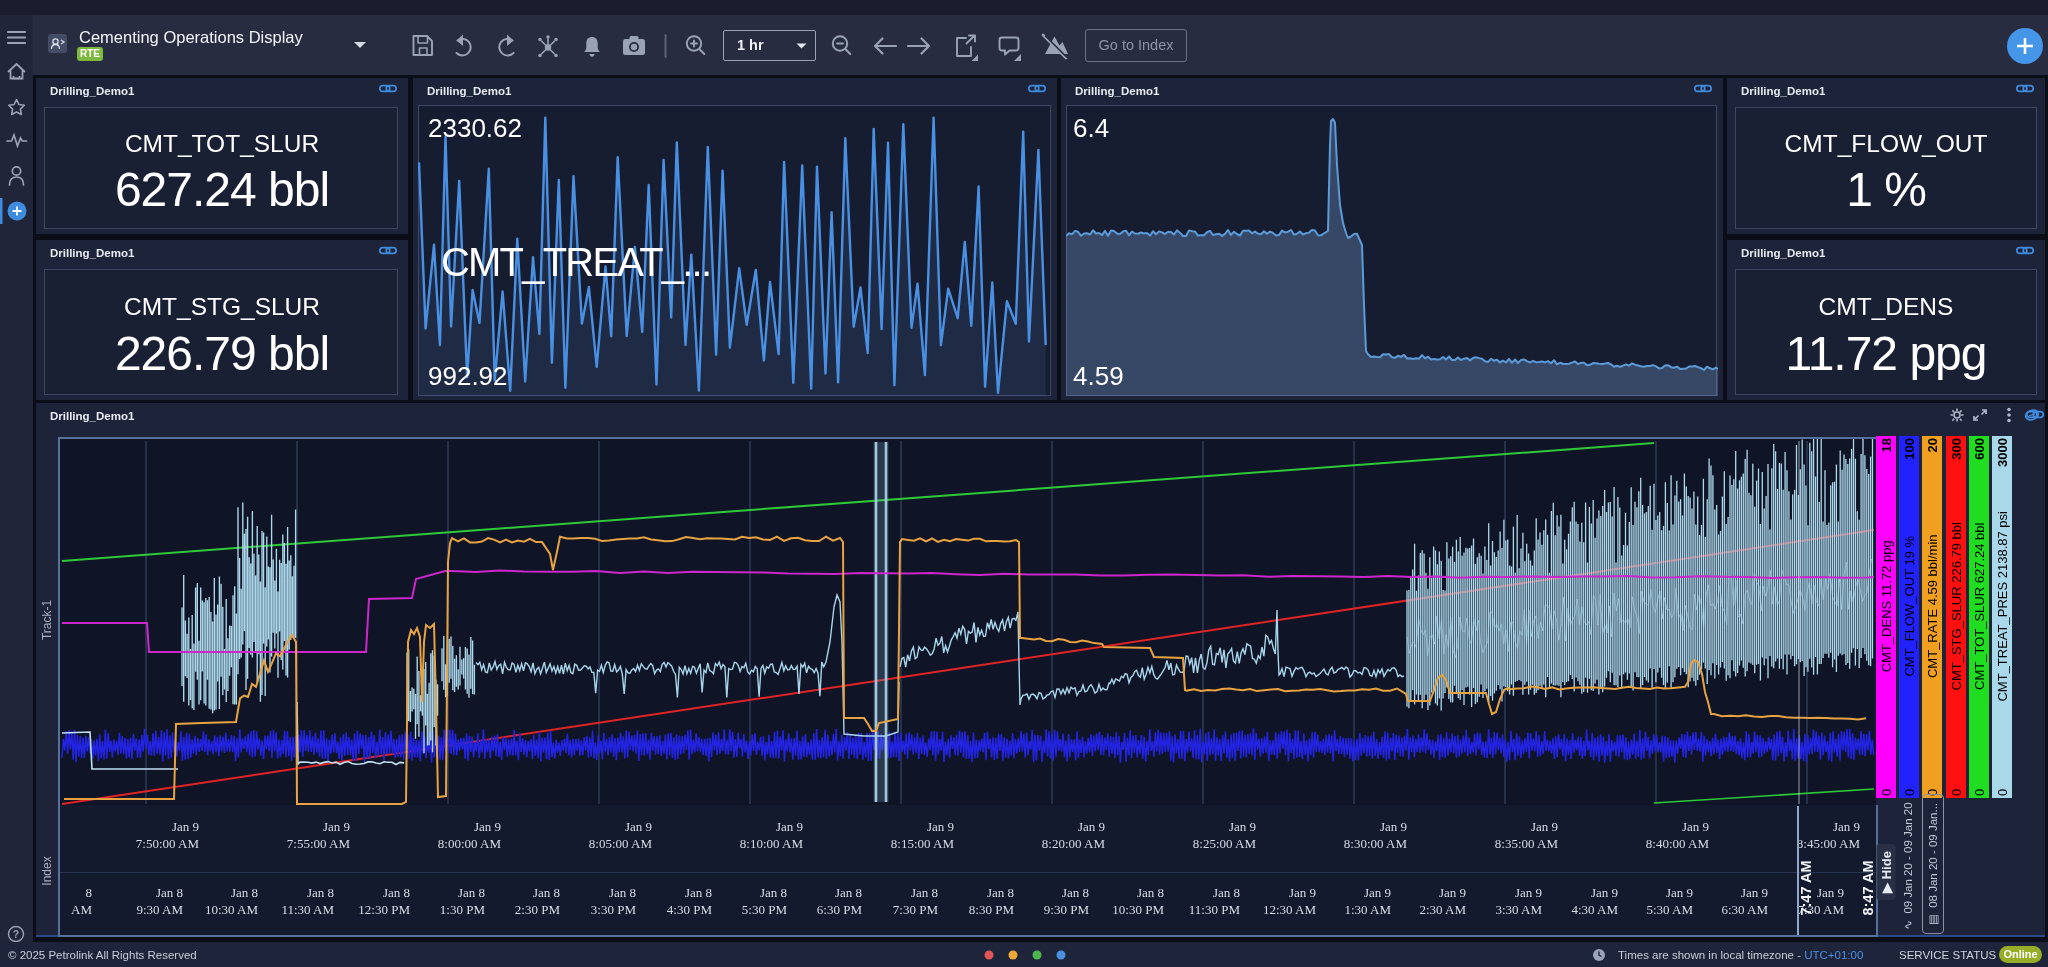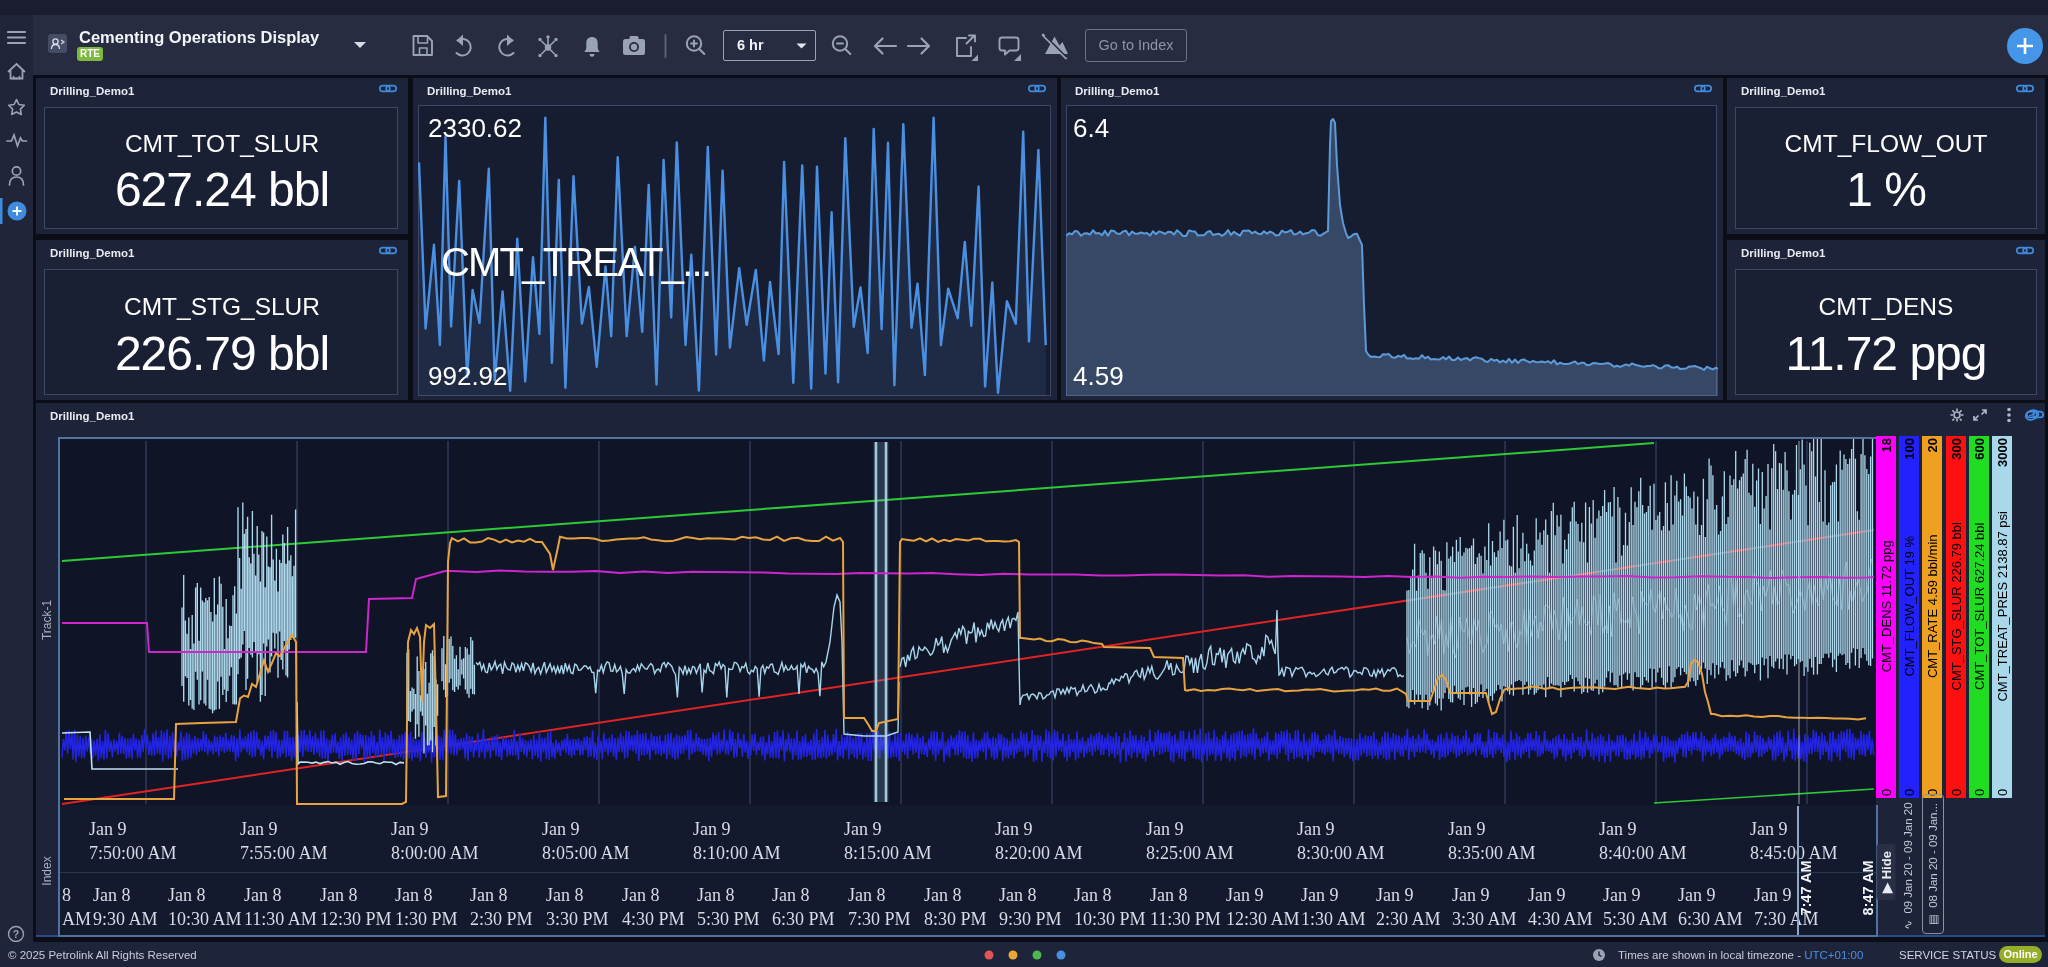--- a/index.html
+++ b/index.html
@@ -10,21 +10,21 @@
   #toolbar { left:33px; top:15px; width:2015px; height:60px; background:#272c41; }
   #sidebar { left:0; top:15px; width:33px; height:927px; background:#20253a; }
   .card { background:#1d2338; }
   .chead { position:absolute; left:0; top:0; right:0; height:27px; }
   .chead .t { position:absolute; left:14px; top:7px; font-size:11.5px; font-weight:bold; color:#e8ebf2; }
   .panel { position:absolute; background:#1a2033; border:1px solid #3d4663; }
   .vlabel { position:absolute; left:0; right:0; text-align:center; color:#fff; font-size:24.5px; }
   .vvalue { position:absolute; left:0; right:0; text-align:center; color:#fff; font-size:48px; letter-spacing:-1px; }
   .ov { position:absolute; color:#fff; }
   .rot { position:absolute; transform:translate(-50%,-50%) rotate(-90deg); white-space:nowrap; }
-  .axl { font-family:"Liberation Serif", serif; color:#d8dce6; font-size:18px; text-align:left; line-height:1.32; }
+  .axl { font-family:"Liberation Serif", serif; color:#d8dce6; font-size:13px; text-align:right; line-height:1.32; }
   .bar { position:absolute; top:436px; height:362px; width:20px; }
   .bartxt { position:absolute; display:flex; justify-content:space-between; align-items:center;
     color:#000; font-size:13px; font-weight:500; transform:translate(-50%,-50%) rotate(-90deg); height:20px; }
   .bartxt .nm { position:absolute; left:53%; transform:translateX(-50%); white-space:nowrap; }
 </style>
 </head>
 <body>
 <div class="abs" id="topstrip"></div>
 <div class="abs" id="toolbar"></div>
 <div class="abs" id="sidebar"></div>
@@ -45,21 +45,21 @@
   <circle cx="17" cy="196" r="9.5" fill="#3f8cdf"></circle>
   <path d="M12.5 196 h9 M17 191.5 v9" stroke="#fff" stroke-width="1.8"></path>
 </svg>
 
 <div class="abs" style="left:48px;top:34px;width:19px;height:19px;background:#454d66;border-radius:3px"></div>
 <svg class="abs" style="left:48px;top:34px" width="19" height="19" viewBox="0 0 19 19">
   <circle cx="7.5" cy="7.5" r="2.6" fill="none" stroke="#d7dbe6" stroke-width="1.3"></circle>
   <path d="M3.5 15 c0-3 2-4.5 4-4.5 c2 0 4 1.5 4 4.5" fill="none" stroke="#d7dbe6" stroke-width="1.3"></path>
   <path d="M13 6 l3 2 -3 2" fill="none" stroke="#d7dbe6" stroke-width="1.2"></path>
 </svg>
-<div class="abs" style="left:79px;top:28px;font-size:16.5px;font-weight:bold;color:#f2f4f8">Cementing Operations Display</div>
+<div class="abs" style="left:79px;top:28px;font-size:16.5px;font-weight:normal;color:#f2f4f8">Cementing Operations Display</div>
 <div class="abs" style="left:77px;top:47px;width:26px;height:14px;background:#7cb93e;border-radius:3px;color:#fff;font-size:10px;font-weight:bold;text-align:center;line-height:14px">RTE</div>
 <svg class="abs" style="left:352px;top:40px" width="16" height="10" viewBox="0 0 16 10">
     <path d="M2 2 l6 6 6-6 z" fill="#d7dbe6"></path>
   </svg>
 
 <svg class="abs" style="left:400px;top:25px" width="800" height="42" viewBox="0 0 800 42">
 <g stroke="#9aa3b5" stroke-width="1.9" fill="none" stroke-linejoin="round" stroke-linecap="round">
   <path d="M13.5 11 h13.5 l5 5 v14 h-18.5 z"></path>
   <path d="M18 11 v7 h9.5 v-7 M19.5 30 v-7 h7.5 v7" stroke-width="1.6"></path>
   <path d="M57.5 15.5 a8.3 8.3 0 1 1 -1 12.5" stroke-width="2"></path>
@@ -104,21 +104,21 @@
     <path d="M621 29 l0 7 -7 0 z" fill="#9aa3b5" stroke="none"></path>
   </g>
   <g>
     <path d="M645 29 l9.5 -17.5 5 9 3 -3.5 5.5 12 z" fill="#9aa3b5" stroke="none"></path>
     <path d="M643 10 l23 23" stroke="#9aa3b5" stroke-width="2.6"></path>
     <path d="M645.5 11 l21 21" stroke="#272c41" stroke-width="1.6"></path>
   </g>
 </g>
 </svg>
 <div class="abs" style="left:723px;top:30px;width:93px;height:31px;border:1px solid #9aa2b8;border-radius:2px"></div>
-<div class="abs" style="left:737px;top:37px;font-size:14.5px;font-weight:bold;color:#f0f2f7">6 hr</div>
+<div class="abs" style="left:737px;top:37px;font-size:14.5px;font-weight:bold;color:#f0f2f7">1 hr</div>
 <svg class="abs" style="left:795px;top:42px" width="13" height="9" viewBox="0 0 13 9">
     <path d="M1.5 1.5 l5 5 5-5 z" fill="#e4e7ef"></path>
   </svg>
 <div class="abs" style="left:1085px;top:29px;width:102px;height:33px;border:1px solid #6b7288;border-radius:3px;color:#8d94a8;font-size:14.5px;text-align:center;line-height:31px">Go to Index</div>
 <div class="abs" style="left:2007px;top:28px;width:36px;height:36px;border-radius:50%;background:#4596e8"></div>
 <svg class="abs" style="left:2007px;top:28px" width="36" height="36" viewBox="0 0 36 36">
     <path d="M10 18 h16 M18 10 v16" stroke="#fff" stroke-width="2.6"></path>
   </svg>
 
 <div class="abs card" style="left:36px;top:78px;width:372px;height:156px">

